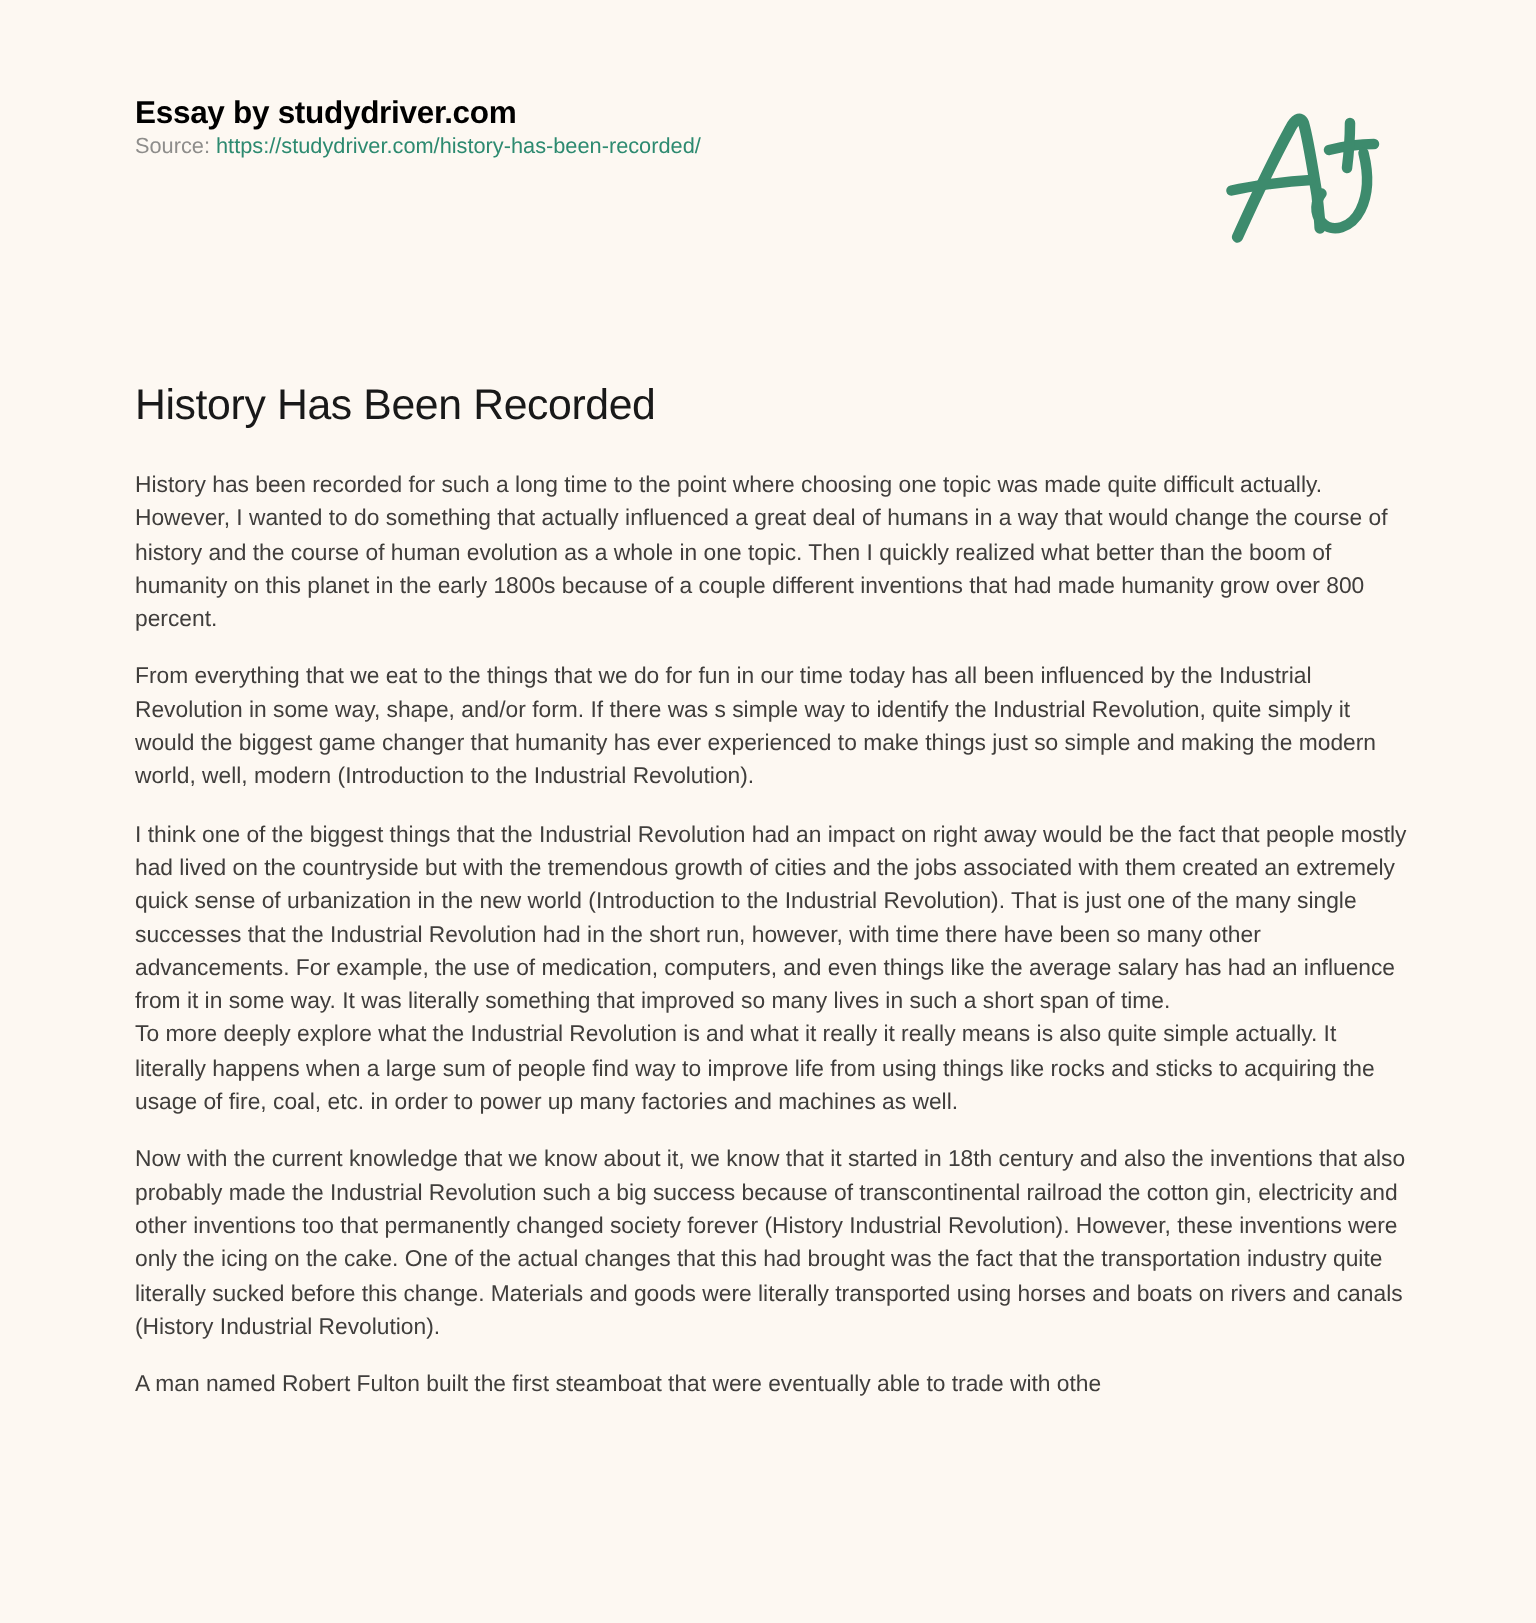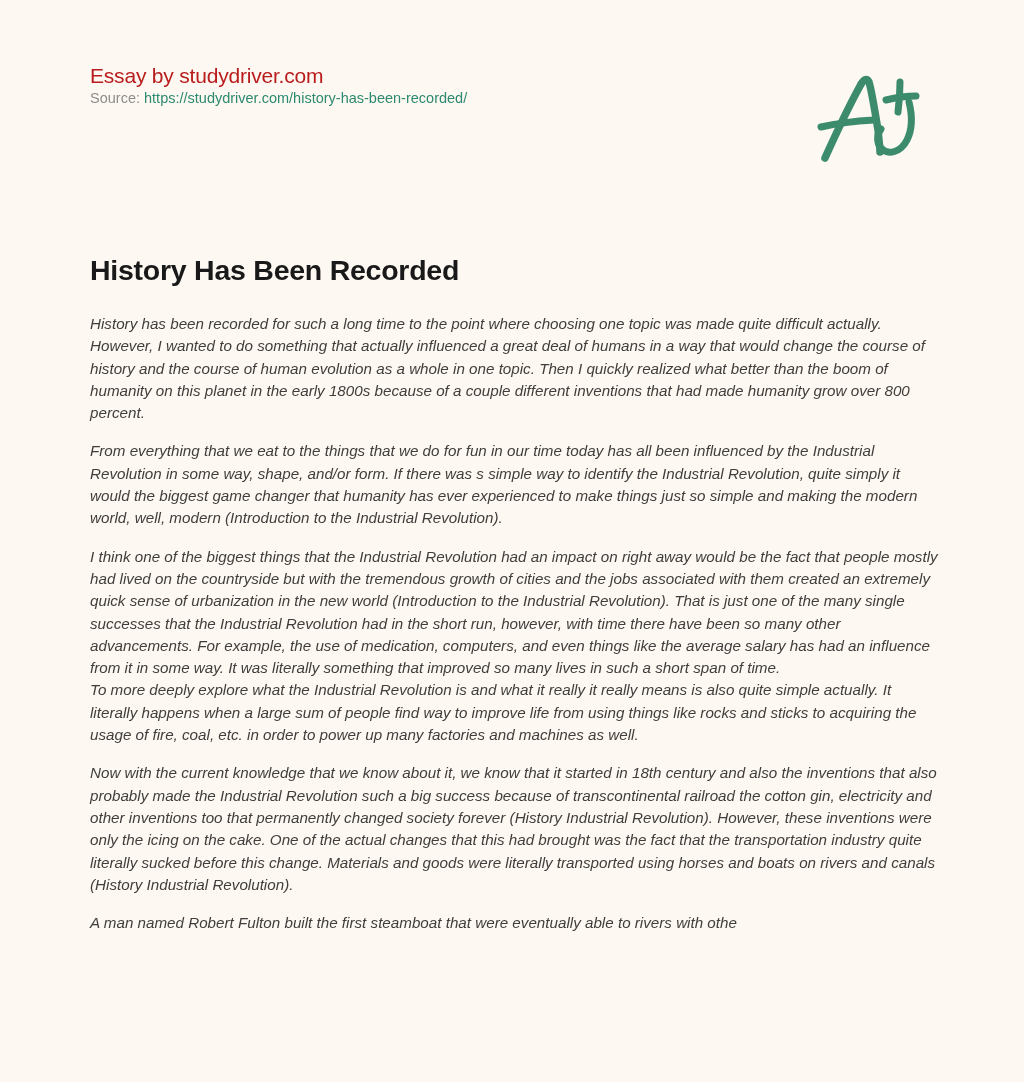--- a/index.html
+++ b/index.html
@@ -25,22 +25,22 @@
 
   .header {
     position: absolute;
     left: 90px;
     top: 62px;
     width: 845px;
   }
 
   .brand-line {
     font-size: 21px;
-    font-weight: normal;
-    color: #b91c1c;
+    font-weight: bold;
+    color: #000000;
     letter-spacing: -0.2px;
     line-height: 1.3;
     margin: 0;
     white-space: nowrap;
   }
 
   .source-line {
     font-size: 14.5px;
     line-height: 1.3;
     color: #8e8d8b;
@@ -67,36 +67,35 @@
     height: 100px;
   }
 
   .doc-title {
     position: absolute;
     left: 90px;
     top: 253px;
     width: 845px;
     margin: 0;
     font-size: 28.5px;
-    font-weight: bold;
+    font-weight: normal;
     color: #191919;
     letter-spacing: -0.25px;
     line-height: 1.25;
   }
 
   .body-copy {
     position: absolute;
     left: 90px;
     top: 313px;
     width: 848px;
     font-size: 15.2px;
     line-height: 22.3px;
     color: #403e3c;
     text-align: left;
-    font-style: italic;
   }
 
   .body-copy p {
     margin: 0 0 16px 0;
   }
   .body-copy p:last-child {
     margin-bottom: 0;
   }
 </style>
 </head>
@@ -124,16 +123,16 @@
     </svg>
   </div>
 
   <h1 class="doc-title">History Has Been Recorded</h1>
 
   <div class="body-copy">
       <p>History has been recorded for such a long time to the point where choosing one topic was made quite difficult actually. However, I wanted to do something that actually influenced a great deal of humans in a way that would change the course of history and the course of human evolution as a whole in one topic. Then I quickly realized what better than the boom of humanity on this planet in the early 1800s because of a couple different inventions that had made humanity grow over 800 percent.</p>
       <p>From everything that we eat to the things that we do for fun in our time today has all been influenced by the Industrial Revolution in some way, shape, and/or form. If there was s simple way to identify the Industrial Revolution, quite simply it would the biggest game changer that humanity has ever experienced to make things just so simple and making the modern world, well, modern (Introduction to the Industrial Revolution).</p>
       <p>I think one of the biggest things that the Industrial Revolution had an impact on right away would be the fact that people mostly had lived on the countryside but with the tremendous growth of cities and the jobs associated with them created an extremely quick sense of urbanization in the new world (Introduction to the Industrial Revolution). That is just one of the many single successes that the Industrial Revolution had in the short run, however, with time there have been so many other advancements. For example, the use of medication, computers, and even things like the average salary has had an influence from it in some way. It was literally something that improved so many lives in such a short span of time.<br>To more deeply explore what the Industrial Revolution is and what it really it really means is also quite simple actually. It literally happens when a large sum of people find way to improve life from using things like rocks and sticks to acquiring the usage of fire, coal, etc. in order to power up many factories and machines as well.</p>
       <p>Now with the current knowledge that we know about it, we know that it started in 18th century and also the inventions that also probably made the Industrial Revolution such a big success because of transcontinental railroad the cotton gin, electricity and other inventions too that permanently changed society forever (History Industrial Revolution). However, these inventions were only the icing on the cake. One of the actual changes that this had brought was the fact that the transportation industry quite literally sucked before this change. Materials and goods were literally transported using horses and boats on rivers and canals (History Industrial Revolution).</p>
-      <p>A man named Robert Fulton built the first steamboat that were eventually able to rivers with othe</p>
+      <p>A man named Robert Fulton built the first steamboat that were eventually able to trade with othe</p>
     </div>
 
 </div>
 
 </body></html>

